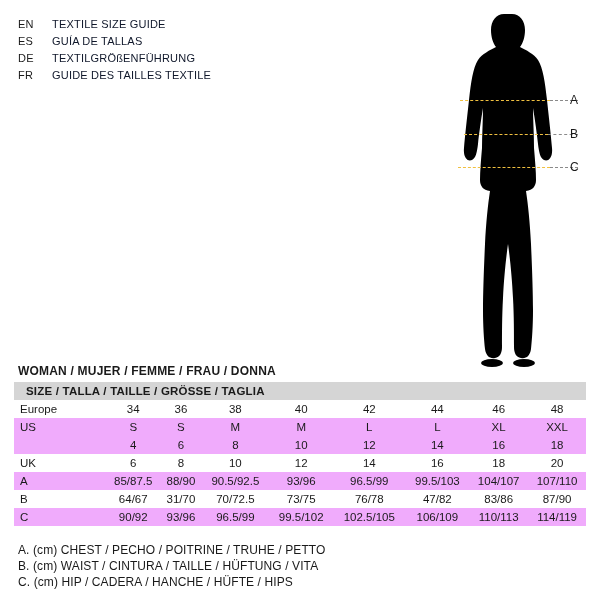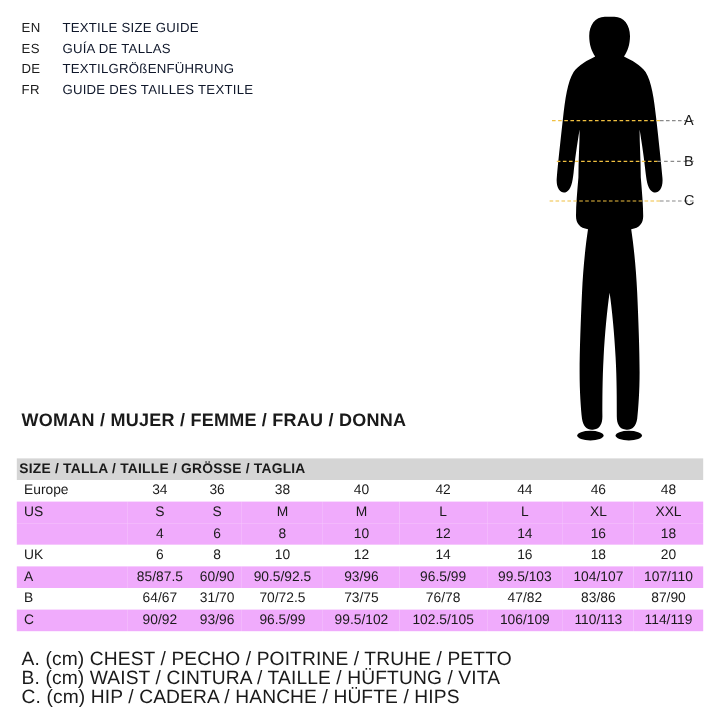--- a/index.html
+++ b/index.html
@@ -68,22 +68,22 @@
     position: absolute;
     font-size: 12px;
     color: #1a1a1a;
     line-height: 12px;
   }
 
   
   .woman-title {
     position: absolute;
     left: 18px;
-    top: 342px;
-    font-size: 15px;
+    top: 364px;
+    font-size: 12px;
     font-weight: bold;
     letter-spacing: 0.2px;
   }
 
   
   .size-table {
     position: absolute;
     left: 14px;
     top: 382px;
     width: 572px;
@@ -104,32 +104,32 @@
     background: #ffffff;
     margin-top: 12px;
   }
   .size-table td.rowhead {
     text-align: left;
     padding-left: 6px;
     width: 86px;
   }
   .size-table tr.header td {
     text-align: left;
-    padding-left: 2px;
+    padding-left: 12px;
     font-weight: bold;
     letter-spacing: 0.2px;
     background: #d5d5d5;
   }
 
   
   .legend {
     position: absolute;
     left: 18px;
     top: 542px;
-    font-size: 16px;
+    font-size: 12px;
     line-height: 16px;
     letter-spacing: 0.1px;
   }
   .legend div {
     height: 16px;
   }
 </style>
 </head>
 <body>
 
@@ -260,21 +260,21 @@
         <td>10</td>
         <td>12</td>
         <td>14</td>
         <td>16</td>
         <td>18</td>
         <td>20</td>
       </tr>
       <tr class="alt">
         <td class="rowhead">A</td>
         <td>85/87.5</td>
-        <td>60/90</td>
+        <td>88/90</td>
         <td>90.5/92.5</td>
         <td>93/96</td>
         <td>96.5/99</td>
         <td>99.5/103</td>
         <td>104/107</td>
         <td>107/110</td>
       </tr>
       <tr class="plain">
         <td class="rowhead">B</td>
         <td>64/67</td>

